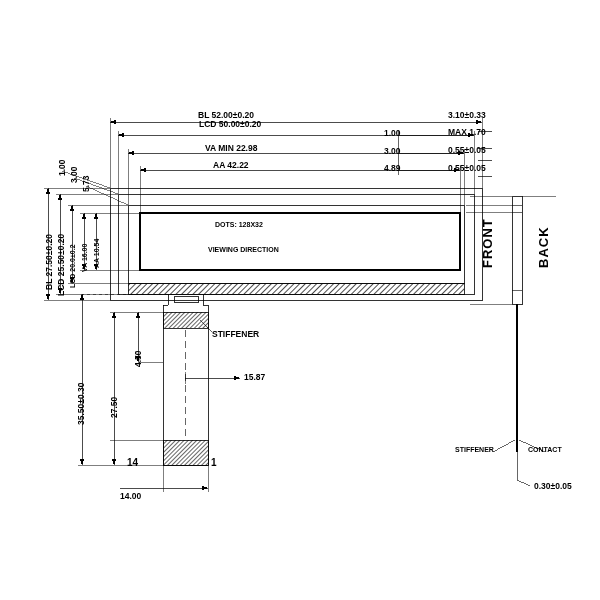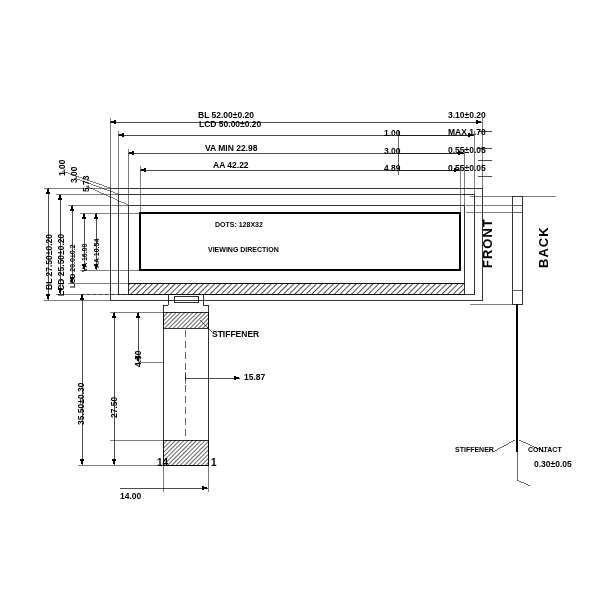--- a/index.html
+++ b/index.html
@@ -237,29 +237,29 @@
 
   <div class="lbl small" style="left:215px; top:221px;">DOTS:  128X32</div>
   <div class="lbl small" style="left:208px; top:246px;">VIEWING  DIRECTION</div>
 
   <div class="lbl rot90" style="left:77px; top:425px;">35.50±0.30</div>
   <div class="lbl rot90" style="left:110px; top:418px;">27.50</div>
   <div class="lbl rot90" style="left:134px; top:367px;">4.50</div>
   <div class="lbl" style="left:244px; top:373px;">15.87</div>
   <div class="lbl" style="left:120px; top:492px;">14.00</div>
 
-  <div class="lbl" style="left:157px; top:458px; font-size:10px;">14</div>
+  <div class="lbl" style="left:127px; top:458px; font-size:10px;">14</div>
   <div class="lbl" style="left:211px; top:458px; font-size:10px;">1</div>
 
   <div class="lbl" style="left:212px; top:330px;">STIFFENER</div>
   <div class="lbl small" style="left:455px; top:446px;">STIFFENER</div>
   <div class="lbl small" style="left:528px; top:446px;">CONTACT</div>
 
   <div class="lbl big rot90" style="left:481px; top:268px;">FRONT</div>
   <div class="lbl big rot90" style="left:537px; top:268px;">BACK</div>
 
-  <div class="lbl" style="left:448px; top:111px;">3.10±0.20</div>
+  <div class="lbl" style="left:448px; top:111px;">3.10±0.33</div>
   <div class="lbl" style="left:448px; top:128px;">MAX  1.70</div>
   <div class="lbl" style="left:448px; top:146px;">0.55±0.05</div>
   <div class="lbl" style="left:448px; top:164px;">0.55±0.05</div>
-  <div class="lbl" style="left:534px; top:460px;">0.30±0.05</div>
+  <div class="lbl" style="left:534px; top:482px;">0.30±0.05</div>
 
 </div>
 
 </body></html>

